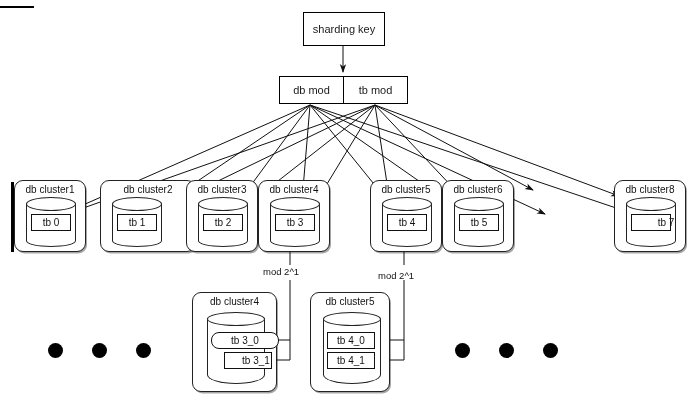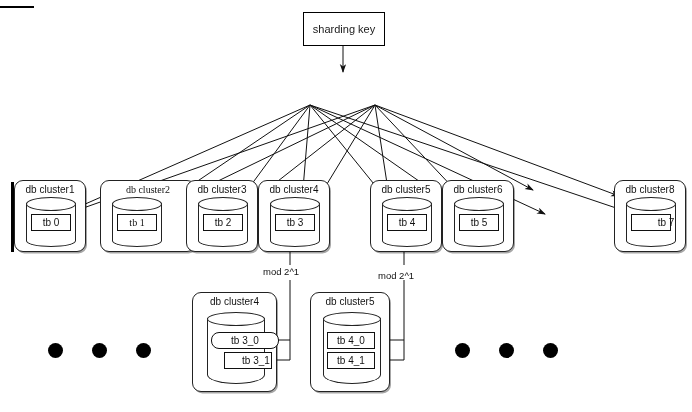--- a/index.html
+++ b/index.html
@@ -192,34 +192,42 @@
       <path d="M404,340 L404,360 L372,360" marker-end="url(#arw)"></path>
     </g>
   </svg>
 
   <div class="corner-mark" style="left:0px; top:6px; width:34px; height:2px;"></div>
 
   <div class="rect-node" style="left:303px; top:12px; width:82px; height:34px;">
     <span>sharding key</span>
   </div>
 
+  <div class="mod-box" style="left:279px; top:76px; width:129px; height:28px;">
+    <div class="mod-half left">
+      <span>db mod</span>
+    </div>
+    <div class="mod-half">
+      <span>tb mod</span>
+    </div>
+  </div>
 
   <div class="accent-bar" style="left:11px; top:182px; height:70px;"></div>
   <div class="cluster" style="left:14px; top:180px; width:72px; height:72px;">
     <div class="cluster-label">db cluster1</div>
     <div class="cyl" style="left:11px; top:16px; width:50px; height:50px;">
       <div class="cyl-body"></div>
       <div class="cyl-top"></div>
     </div>
     <div class="tb" style="left:16px; top:33px; width:40px; height:17px;">
       <span>tb 0</span>
     </div>
   </div>
 
-  <div class="cluster" style="left:100px; top:180px; width:96px; height:72px;font-family:Liberation Serif, serif;">
+  <div class="cluster" style="left:100px; top:180px; width:96px; height:72px;">
     <div class="cluster-label">db cluster2</div>
     <div class="cyl" style="left:11px; top:16px; width:50px; height:50px;">
       <div class="cyl-body"></div>
       <div class="cyl-top"></div>
     </div>
     <div class="tb" style="left:16px; top:33px; width:40px; height:17px;">
       <span>tb 1</span>
     </div>
   </div>
 

